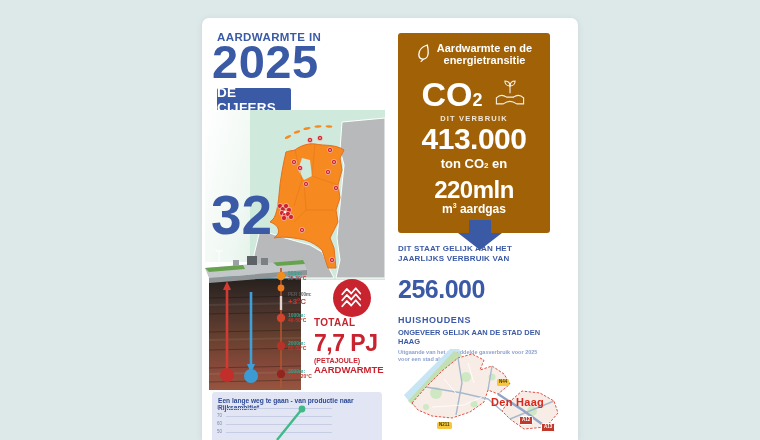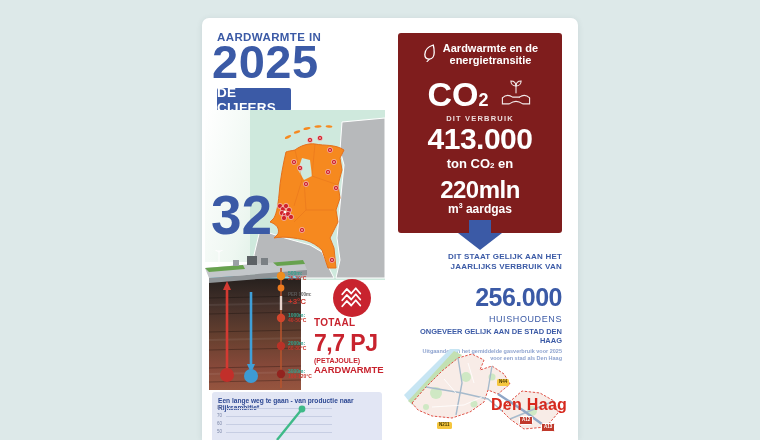--- a/index.html
+++ b/index.html
@@ -31,45 +31,45 @@
   .totalblock .t2{font-size:23px;font-weight:800;letter-spacing:-.5px;margin-top:2px;}
   .totalblock .t3{font-size:7px;font-weight:700;margin-top:2px;}
   .totalblock .t4{font-size:9.5px;font-weight:800;margin-top:1px;}
   
   .chartpanel{left:212px;top:392px;width:170px;height:48px;background:#e2e6f4;border-radius:3px 3px 0 0;z-index:4;}
   .charttitle{left:218px;top:397px;width:160px;font-size:6.6px;font-weight:700;color:#2d4893;z-index:5;}
   .gridrow{height:1px;background:#c7cee3;z-index:5;}
   .ticklabel{font-size:4.5px;color:#7c87a8;z-index:5;line-height:1;}
   .chartline{left:255px;top:400px;width:60px;height:40px;z-index:6;}
   
-  .greenpanel{left:398px;top:33px;width:164px;height:200px;background:#7f1d1d;border-radius:3px;color:#fff;
+  .greenpanel{left:398px;top:33px;width:152px;height:200px;background:#a16207;border-radius:3px;color:#fff;
         text-align:center;z-index:3;}
   .gp-head{display:flex;align-items:center;justify-content:center;gap:6px;margin-top:9px;}
   .gp-head .lines{font-size:11px;font-weight:800;line-height:1.12;text-align:center;}
   .gp-co2row{display:flex;align-items:flex-end;justify-content:center;gap:10px;margin-top:4px;height:40px;}
   .gp-co2{font-size:34px;font-weight:800;line-height:1;}
   .gp-co2 .sub{font-size:18px;font-weight:800;}
   .gp-save{font-size:7.5px;font-weight:700;letter-spacing:1.2px;color:rgba(255,255,255,.85);margin-top:3px;}
   .gp-big{font-size:30px;font-weight:800;line-height:1.05;letter-spacing:-.5px;}
   .gp-unit{font-size:13px;font-weight:800;margin-top:2px;}
   .gp-unit .sub{font-size:8px;}
   .gp-big2{font-size:24px;font-weight:800;line-height:1;margin-top:7px;letter-spacing:-.5px;}
   .gp-unit2{font-size:12px;font-weight:800;margin-top:0;}
   .gp-unit2 .sup{font-size:7px;vertical-align:super;}
   .arrowstem{left:469px;top:220px;width:22px;height:14px;background:#3b5aa6;z-index:4;}
   .arrowhead{left:458px;top:233px;width:0;height:0;z-index:4;
         border-left:22px solid transparent;border-right:22px solid transparent;border-top:17px solid #3b5aa6;}
-  .equiv{left:398px;top:252px;width:164px;text-align:right;color:#3b5aa6;z-index:3;}
+  .equiv{left:398px;top:244px;width:164px;text-align:left;color:#3b5aa6;z-index:3;}
   .eq-l{font-size:8px;font-weight:800;letter-spacing:.2px;line-height:1.3;}
   .eq-num{font-size:25px;font-weight:700;letter-spacing:-.5px;line-height:1;margin-top:12px;}
-  .eq-hh{font-size:9px;font-weight:400;letter-spacing:.6px;margin-top:4px;}
+  .eq-hh{font-size:9px;font-weight:700;letter-spacing:.6px;margin-top:13px;}
   .eq-city{font-size:7.5px;font-weight:800;margin-top:3px;}
   .eq-foot{font-size:5.5px;font-weight:600;color:#8ea3cf;line-height:1.35;margin-top:3px;}
   .dhmap{left:404px;top:349px;width:158px;height:95px;z-index:3;}
-  .dhlabel{left:446px;top:396px;font-size:16px;font-weight:800;color:#d6281d;letter-spacing:.3px;z-index:5;padding-left:45px;}
+  .dhlabel{left:446px;top:396px;font-size:11px;font-weight:800;color:#d6281d;letter-spacing:.3px;z-index:5;padding-left:45px;}
   .shield{font-size:4.5px;font-weight:700;padding:1px 2px;border-radius:1.5px;z-index:5;line-height:1;}
   .shield-a{background:#c0392b;color:#fff;border:.5px solid #fff;}
   .shield-n{background:#f5c63f;color:#4a3b00;}
 </style>
 </head>
 <body>
 
 <div class="stage">
 
   <div class="abs card"></div>

